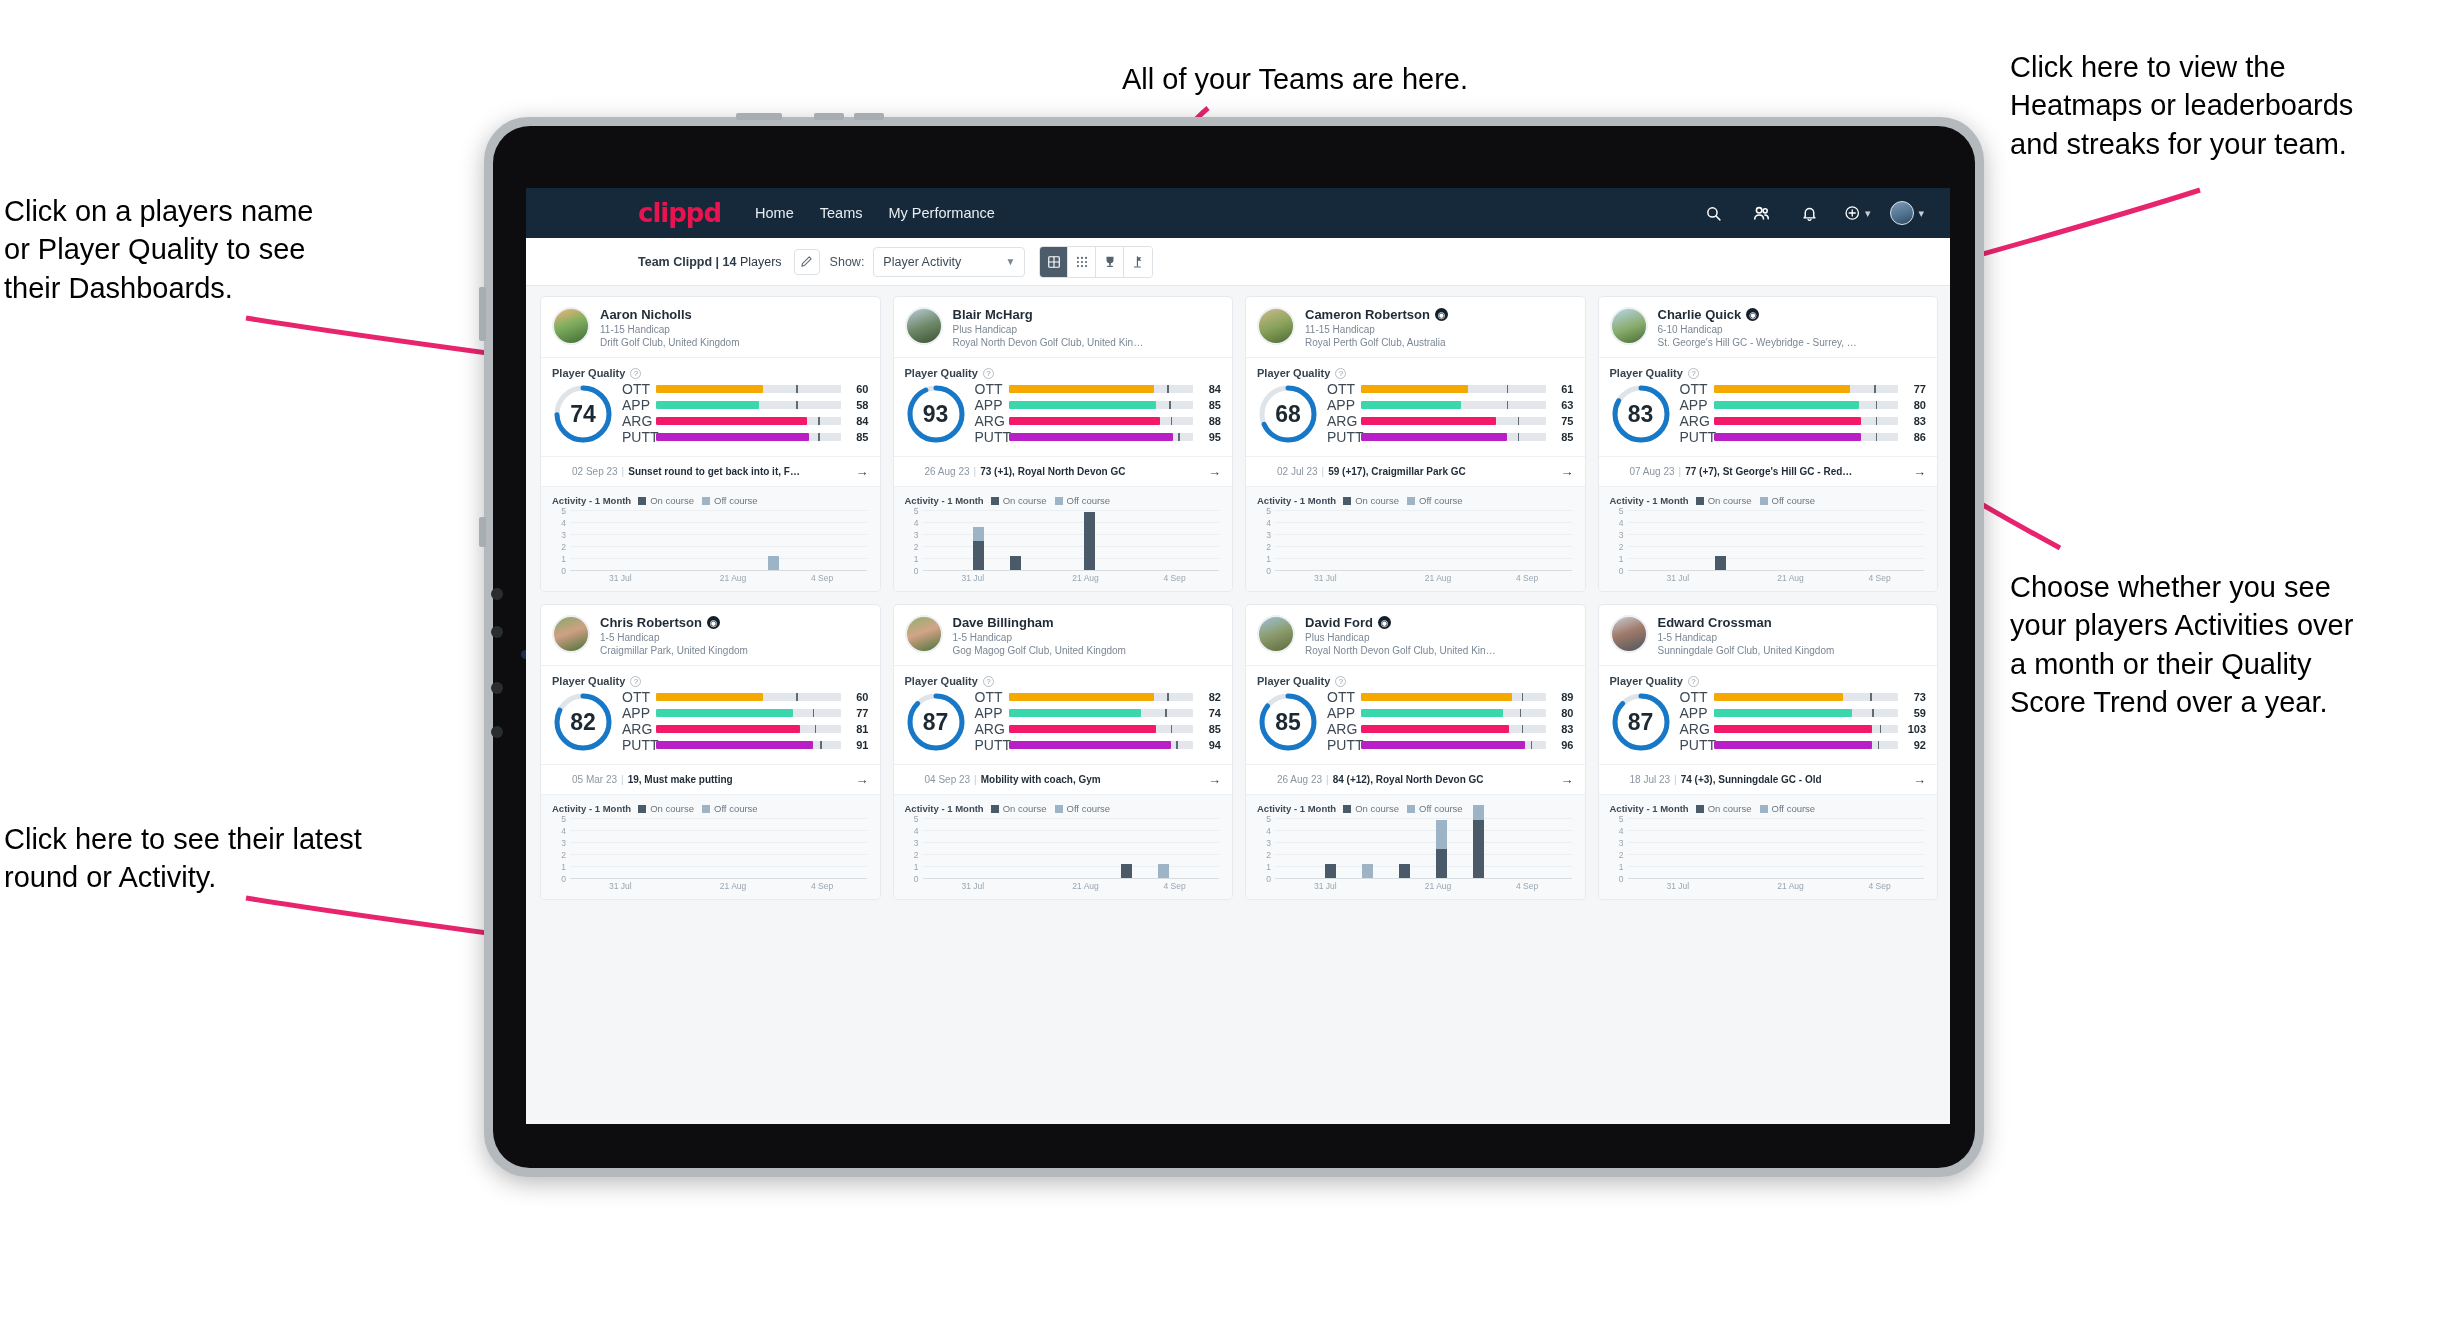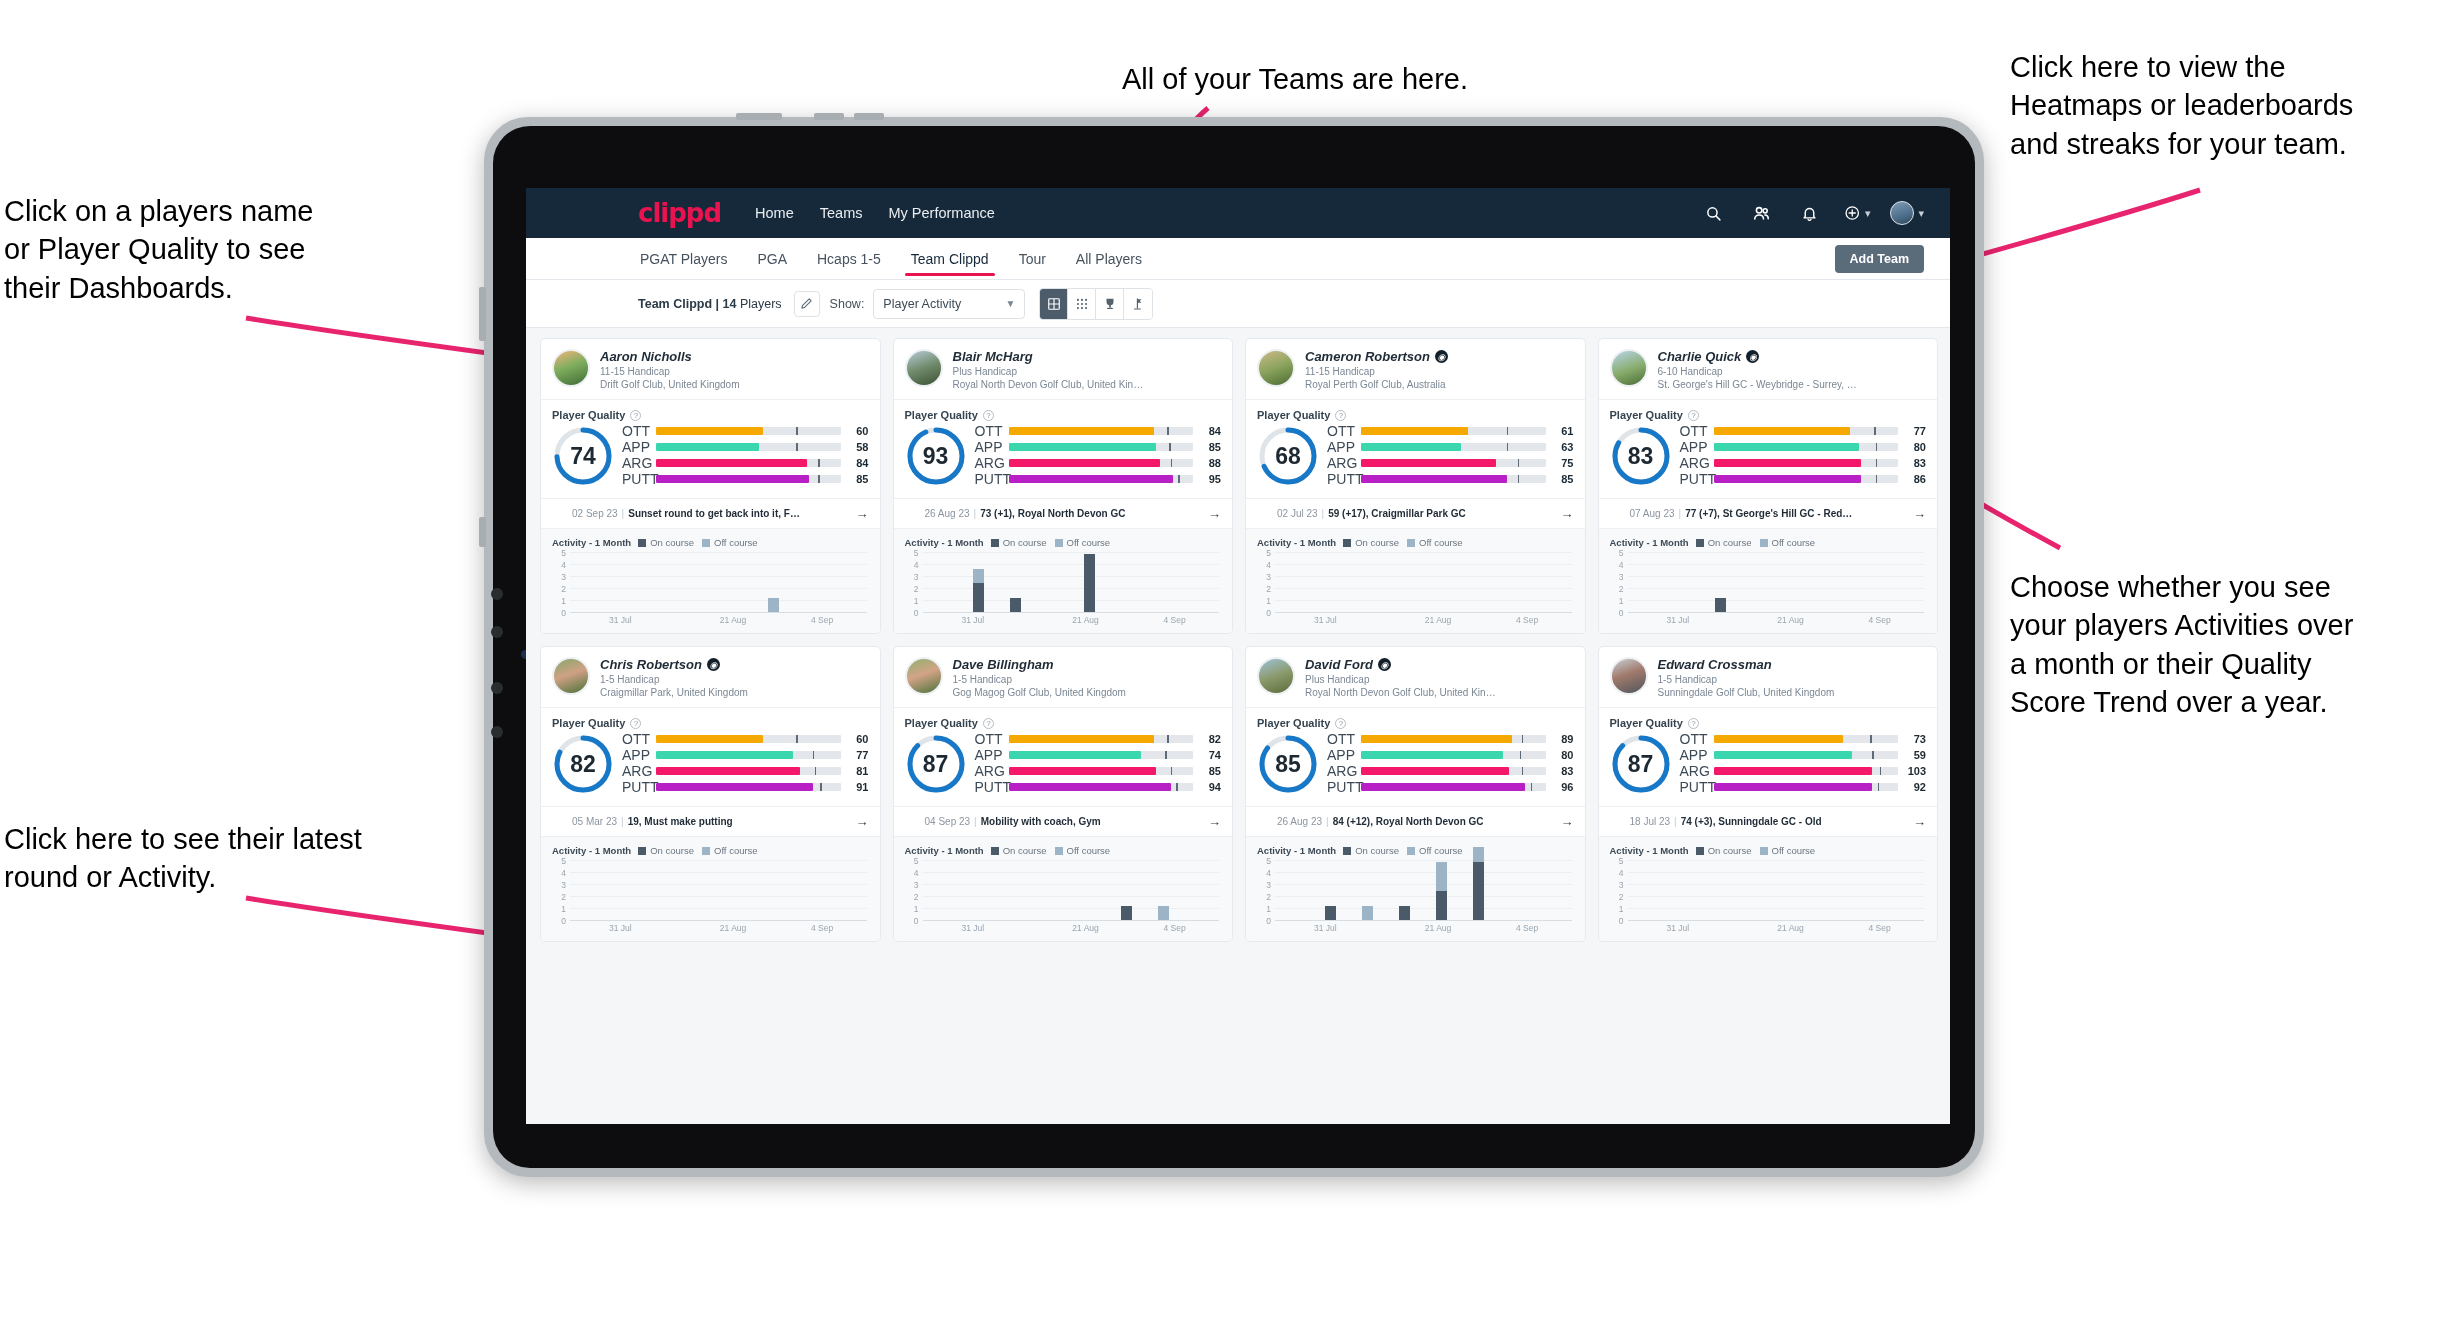--- a/index.html
+++ b/index.html
@@ -163,21 +163,21 @@
     background: #ffffff; border: 1px solid #e6eaee; border-radius: 5px;
     overflow: hidden; display: flex; flex-direction: column;
   }
   .card-head { display: flex; padding: 10px 11px 9px; align-items: flex-start; }
   .pavatar {
     width: 38px; height: 38px; border-radius: 50%;
     border: 2px solid #eef1f4; flex-shrink: 0; margin-right: 10px;
     background-size: cover;
   }
   .pinfo { min-width: 0; flex: 1; }
-  .pname-row { display: flex; align-items: center; gap: 5px; font-style: italic; }
+  .pname-row { display: flex; align-items: center; gap: 5px; }
   .pname { font-size: 13px; font-weight: 700; color: #1f2b36; white-space: nowrap; cursor: pointer;}
   .pbadge {
     width: 13px; height: 13px; border-radius: 50%;
     background: #12202c; color: #fff; font-size: 9px;
     display: flex; align-items: center; justify-content: center; flex-shrink: 0;
   }
   .phandicap, .pclub {
     font-size: 10px; color: #7b8794; margin-top: 2px;
     white-space: nowrap; overflow: hidden; text-overflow: ellipsis;
   }
@@ -319,29 +319,20 @@
             <circle cx="12" cy="12" r="9"></circle>
               <line x1="12" y1="7.5" x2="12" y2="16.5"></line>
               <line x1="7.5" y1="12" x2="16.5" y2="12"></line>
           </svg>
           <span class="caret">▾</span>
         </div>
         <div id="avatar-nav"></div>
         <span class="caret">▾</span>
       </div>
 
-      <div id="subnav">
-        <div class="subtab">PGAT Players</div>
-        <div class="subtab">PGA</div>
-        <div class="subtab">Hcaps 1-5</div>
-        <div class="subtab active">Team Clippd</div>
-        <div class="subtab">Tour</div>
-        <div class="subtab">All Players</div>
-        <button id="add-team-btn">Add Team</button>
-      </div>
 
       <div id="toolbar">
         <div id="team-label">
           <b>Team Clippd</b><b> | </b><b>14</b><span> Players</span>
         </div>
         <div id="edit-btn">
           <svg width="13" height="13" viewBox="0 0 24 24" fill="none" stroke="currentColor" stroke-width="2" stroke-linecap="round" stroke-linejoin="round">
             <path d="M17 3.5l3.5 3.5L8 19.5l-4.5 1 1-4.5z"></path>
           </svg>
         </div>

